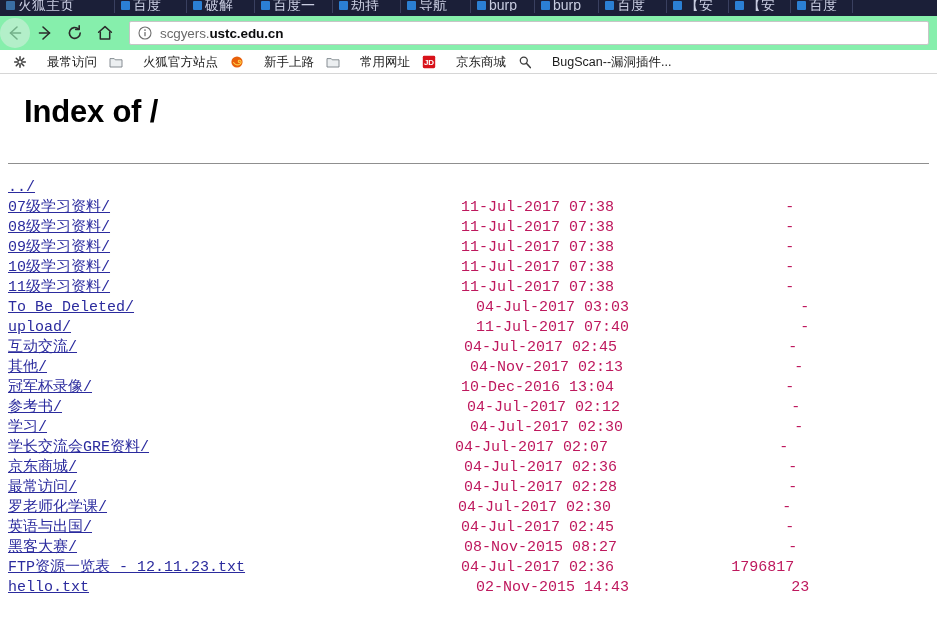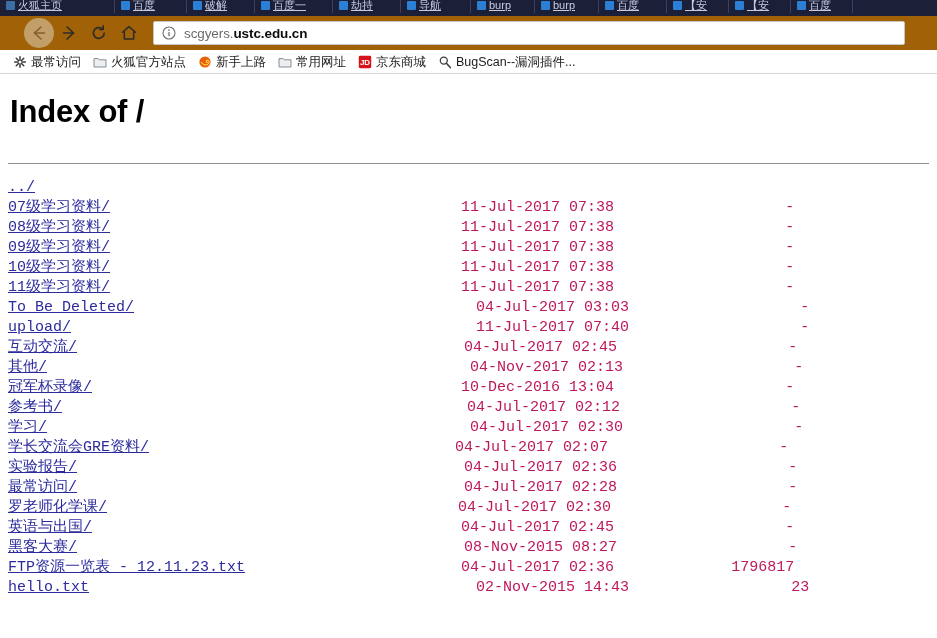--- a/index.html
+++ b/index.html
@@ -48,42 +48,41 @@
   .tab-favicon {
     width: 9px;
     height: 9px;
     background: #2b7fd4;
     border-radius: 1px;
     flex: 0 0 auto;
     display: inline-block;
   }
   .tab-favicon.fox { background: #3a6ea5; }
   .tab-label {
-    font-size: 11px;
+    font-size: 14px;
     line-height: 11px;
     color: #c8cce0;
     overflow: hidden;
     text-overflow: clip;
-    text-decoration: underline;
   }
   #tab-strip:after {
     content: "";
     position: absolute;
     left: 0; right: 0; bottom: 0;
     height: 3px;
     background: #1b1f38;
   }
 
   
   #nav-toolbar {
     height: 34px;
-    background: #a16207;
-    display: flex;
-    align-items: center;
-    padding: 0 24px;
+    background: #86efac;
+    display: flex;
+    align-items: center;
+    padding: 0 0;
     box-sizing: border-box;
   }
   .nav-btn {
     width: 30px;
     height: 30px;
     display: flex;
     align-items: center;
     justify-content: center;
     border: none;
     background: transparent;
@@ -134,21 +133,21 @@
     display: flex;
     align-items: center;
     padding: 0 8px;
     box-sizing: border-box;
     gap: 2px;
     border-bottom: 1px solid #d6d6d6;
   }
   .bookmark {
     display: flex;
     align-items: flex-start;
-    gap: 4px;
+    gap: 20px;
     padding: 1px 5px;
     border-radius: 2px;
     white-space: nowrap;
     cursor: default;
   }
   .bookmark-label {
     font-size: 12.5px;
     color: #1b1b1b;
     line-height: 14px;
   }
@@ -160,21 +159,21 @@
     padding: 0 8px;
     box-sizing: border-box;
     height: 560px;
     overflow: hidden;
   }
   #page-title {
     font-family: "Liberation Sans", sans-serif;
     font-size: 31px;
     font-weight: bold;
     color: #000;
-    margin: 20px 0 0 2px;
+    margin: 20px 0 0 16px;
     letter-spacing: -0.2px;
   }
   #title-rule {
     border: 0;
     border-top: 1px solid #8f8f8f;
     margin: 33px 0 0 0;
     height: 0;
   }
   #listing {
     font-family: "Liberation Mono", "DejaVu Sans Mono", monospace;
@@ -347,21 +346,21 @@
 <span><a href="#">10级学习资料/</a><span class="pad">                                       </span><span class="meta">11-Jul-2017 07:38</span><span class="pad">                   </span><span class="meta">-</span></span>
 <span><a href="#">11级学习资料/</a><span class="pad">                                       </span><span class="meta">11-Jul-2017 07:38</span><span class="pad">                   </span><span class="meta">-</span></span>
 <span><a href="#">To Be Deleted/</a><span class="pad">                                      </span><span class="meta">04-Jul-2017 03:03</span><span class="pad">                   </span><span class="meta">-</span></span>
 <span><a href="#">upload/</a><span class="pad">                                             </span><span class="meta">11-Jul-2017 07:40</span><span class="pad">                   </span><span class="meta">-</span></span>
 <span><a href="#">互动交流/</a><span class="pad">                                           </span><span class="meta">04-Jul-2017 02:45</span><span class="pad">                   </span><span class="meta">-</span></span>
 <span><a href="#">其他/</a><span class="pad">                                               </span><span class="meta">04-Nov-2017 02:13</span><span class="pad">                   </span><span class="meta">-</span></span>
 <span><a href="#">冠军杯录像/</a><span class="pad">                                         </span><span class="meta">10-Dec-2016 13:04</span><span class="pad">                   </span><span class="meta">-</span></span>
 <span><a href="#">参考书/</a><span class="pad">                                             </span><span class="meta">04-Jul-2017 02:12</span><span class="pad">                   </span><span class="meta">-</span></span>
 <span><a href="#">学习/</a><span class="pad">                                               </span><span class="meta">04-Jul-2017 02:30</span><span class="pad">                   </span><span class="meta">-</span></span>
 <span><a href="#">学长交流会GRE资料/</a><span class="pad">                                  </span><span class="meta">04-Jul-2017 02:07</span><span class="pad">                   </span><span class="meta">-</span></span>
-<span><a href="#">实验报告/</a><span class="pad">                                           </span><span class="meta">04-Jul-2017 02:36</span><span class="pad">                   </span><span class="meta">-</span></span>
+<span><a href="#">京东商城/</a><span class="pad">                                           </span><span class="meta">04-Jul-2017 02:36</span><span class="pad">                   </span><span class="meta">-</span></span>
 <span><a href="#">最常访问/</a><span class="pad">                                           </span><span class="meta">04-Jul-2017 02:28</span><span class="pad">                   </span><span class="meta">-</span></span>
 <span><a href="#">罗老师化学课/</a><span class="pad">                                       </span><span class="meta">04-Jul-2017 02:30</span><span class="pad">                   </span><span class="meta">-</span></span>
 <span><a href="#">英语与出国/</a><span class="pad">                                         </span><span class="meta">04-Jul-2017 02:45</span><span class="pad">                   </span><span class="meta">-</span></span>
 <span><a href="#">黑客大赛/</a><span class="pad">                                           </span><span class="meta">08-Nov-2015 08:27</span><span class="pad">                   </span><span class="meta">-</span></span>
 <span><a href="#">FTP资源一览表 - 12.11.23.txt</a><span class="pad">                        </span><span class="meta">04-Jul-2017 02:36</span><span class="pad">             </span><span class="meta">1796817</span></span>
 <span><a href="#">hello.txt</a><span class="pad">                                           </span><span class="meta">02-Nov-2015 14:43</span><span class="pad">                  </span><span class="meta">23</span></span>
 </pre>
 </div>
 
 </body></html>

